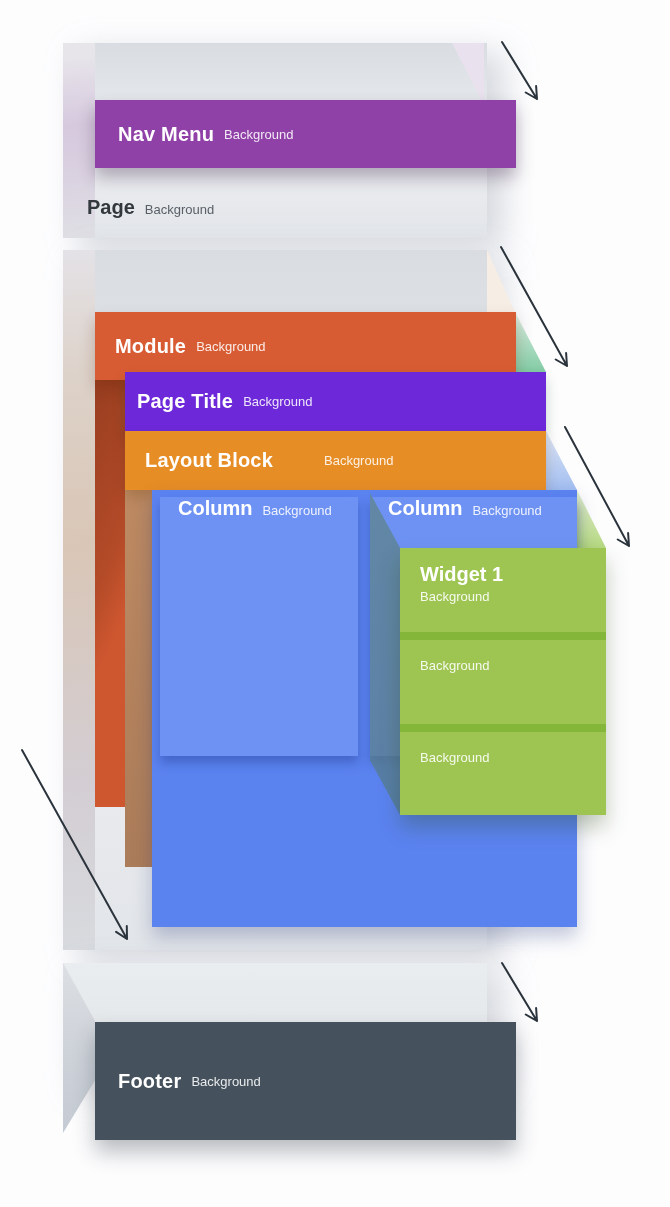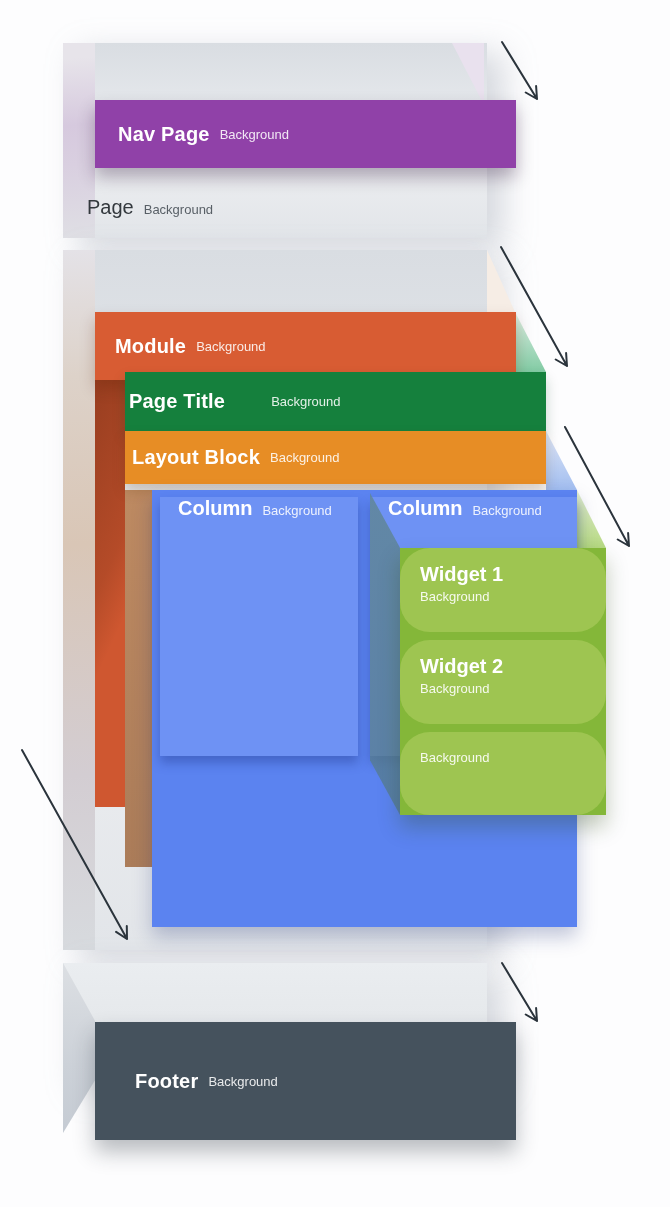--- a/index.html
+++ b/index.html
@@ -42,53 +42,53 @@
 
   .nav-bar{left:95px;top:100px;width:421px;height:68px;background:#9041a8;
            box-shadow:0 9px 16px rgba(40,10,50,.30);padding-left:23px;box-sizing:border-box;}
   .module-bar{left:95px;top:312px;width:421px;height:68px;background:#d85c33;
               box-shadow:0 8px 14px rgba(90,30,5,.25);padding-left:20px;box-sizing:border-box;}
   .module-strip{left:95px;top:371px;width:30px;height:436px;background:#cf5730;}
   .module-strip::after{content:"";position:absolute;inset:0;
       background:linear-gradient(115deg,rgba(60,20,5,.38) 0%,rgba(60,20,5,.18) 45%,rgba(60,20,5,0) 62%);}
   .module-tan{left:125px;top:490px;width:27px;height:377px;
               background:linear-gradient(180deg,#bd8a62 0%,#ab7c59 100%);}
-  .pagetitle-bar{left:125px;top:372px;width:421px;height:59px;background:#15803d;
-                 box-shadow:0 7px 12px rgba(10,60,30,.22);padding-left:4px;box-sizing:border-box;gap:36px;}
-  .layout-bar{left:125px;top:431px;width:421px;height:53px;background:#e78d25;
-              box-shadow:0 7px 12px rgba(90,50,5,.22);padding-left:7px;box-sizing:border-box;}
+  .pagetitle-bar{left:125px;top:372px;width:421px;height:59px;background:#6d28d9;
+                 box-shadow:0 7px 12px rgba(10,60,30,.22);padding-left:12px;box-sizing:border-box;}
+  .layout-bar{left:125px;top:431px;width:421px;height:59px;background:#e78d25;
+              box-shadow:0 7px 12px rgba(90,50,5,.22);padding-left:20px;box-sizing:border-box;gap:41px;}
 
   .row-block{left:152px;top:490px;width:425px;height:437px;background:#5b83f0;
              box-shadow:0 10px 18px rgba(20,40,110,.25);}
   .col{position:absolute;background:#6e92f4;box-shadow:0 7px 10px rgba(25,45,125,.35);
        display:flex;align-items:baseline;padding-left:18px;box-sizing:border-box;}
   .col .t{font-size:20px;font-weight:700;color:#fff;}
   .col .s{font-size:13px;color:rgba(255,255,255,.88);margin-left:10px;}
   .col-left{left:160px;top:497px;width:198px;height:259px;}
   .col-right{left:370px;top:497px;width:207px;height:259px;}
 
   .widget-fold{left:370px;top:493px;width:30px;height:322px;
                clip-path:polygon(0 0,100% 17%,100% 100%,0 83%);
                background:linear-gradient(180deg,rgba(96,134,152,.85) 0%,rgba(84,122,140,.75) 100%);}
   .widget-sheet{left:400px;top:548px;width:206px;height:267px;background:#84b739;
                 box-shadow:0 12px 20px rgba(40,70,10,.28);}
   .widget{position:absolute;left:0;width:206px;background:#9ec551;box-sizing:border-box;
-          padding:15px 0 0 20px;border-radius:30px;}
+          padding:15px 0 0 20px;}
   .widget .t{display:block;font-size:20px;font-weight:700;color:#fff;}
   .widget .s{display:block;font-size:13px;color:rgba(255,255,255,.9);margin-top:3px;}
   .widget1{top:0;height:84px;}
   .widget2{top:92px;height:84px;}
   .widget3{top:184px;height:83px;}
 
   .footer-bar{left:95px;top:1022px;width:421px;height:118px;background:#45525d;
-              box-shadow:0 12px 20px rgba(30,40,50,.30);padding-left:40px;box-sizing:border-box;}
+              box-shadow:0 12px 20px rgba(30,40,50,.30);padding-left:23px;box-sizing:border-box;}
 
   
   .page-label{left:87px;top:196px;display:flex;align-items:baseline;}
-  .page-label .t{font-size:20px;font-weight:400;color:#33383d;}
+  .page-label .t{font-size:20px;font-weight:700;color:#33383d;}
   .page-label .s{font-size:13px;color:#585f66;margin-left:10px;}
 
   
   svg.arrows{position:absolute;left:0;top:0;width:670px;height:1207px;pointer-events:none;}
   svg.arrows path{stroke:#2b343c;stroke-width:2;fill:none;stroke-linecap:round;stroke-linejoin:round;}
 </style>
 </head>
 <body>
 
 <div class="stage">
@@ -104,21 +104,21 @@
 
   <div class="sheet sheet3"></div>
   <div class="abs fold3"></div>
 
   <div class="peek peek-module"></div>
   <div class="peek peek-green"></div>
   <div class="peek peek-blue"></div>
   <div class="peek peek-widget"></div>
 
   <div class="bar nav-bar vcenter">
-    <span class="t">Nav Page</span>
+    <span class="t">Nav Menu</span>
     <span class="s">Background</span>
   </div>
 
   <div class="abs page-label">
     <span class="t">Page</span>
     <span class="s">Background</span>
   </div>
 
   <div class="abs module-strip"></div>
   <div class="abs module-tan"></div>
@@ -147,21 +147,20 @@
     <span class="s">Background</span>
   </div>
 
   <div class="abs widget-fold"></div>
   <div class="abs widget-sheet">
     <div class="widget widget1">
       <span class="t">Widget 1</span>
       <span class="s">Background</span>
     </div>
     <div class="widget widget2">
-      <span class="t">Widget 2</span>
       <span class="s">Background</span>
     </div>
     <div class="widget widget3">
       <span class="s">Background</span>
     </div>
   </div>
 
   <div class="bar footer-bar vcenter">
     <span class="t">Footer</span>
     <span class="s">Background</span>

